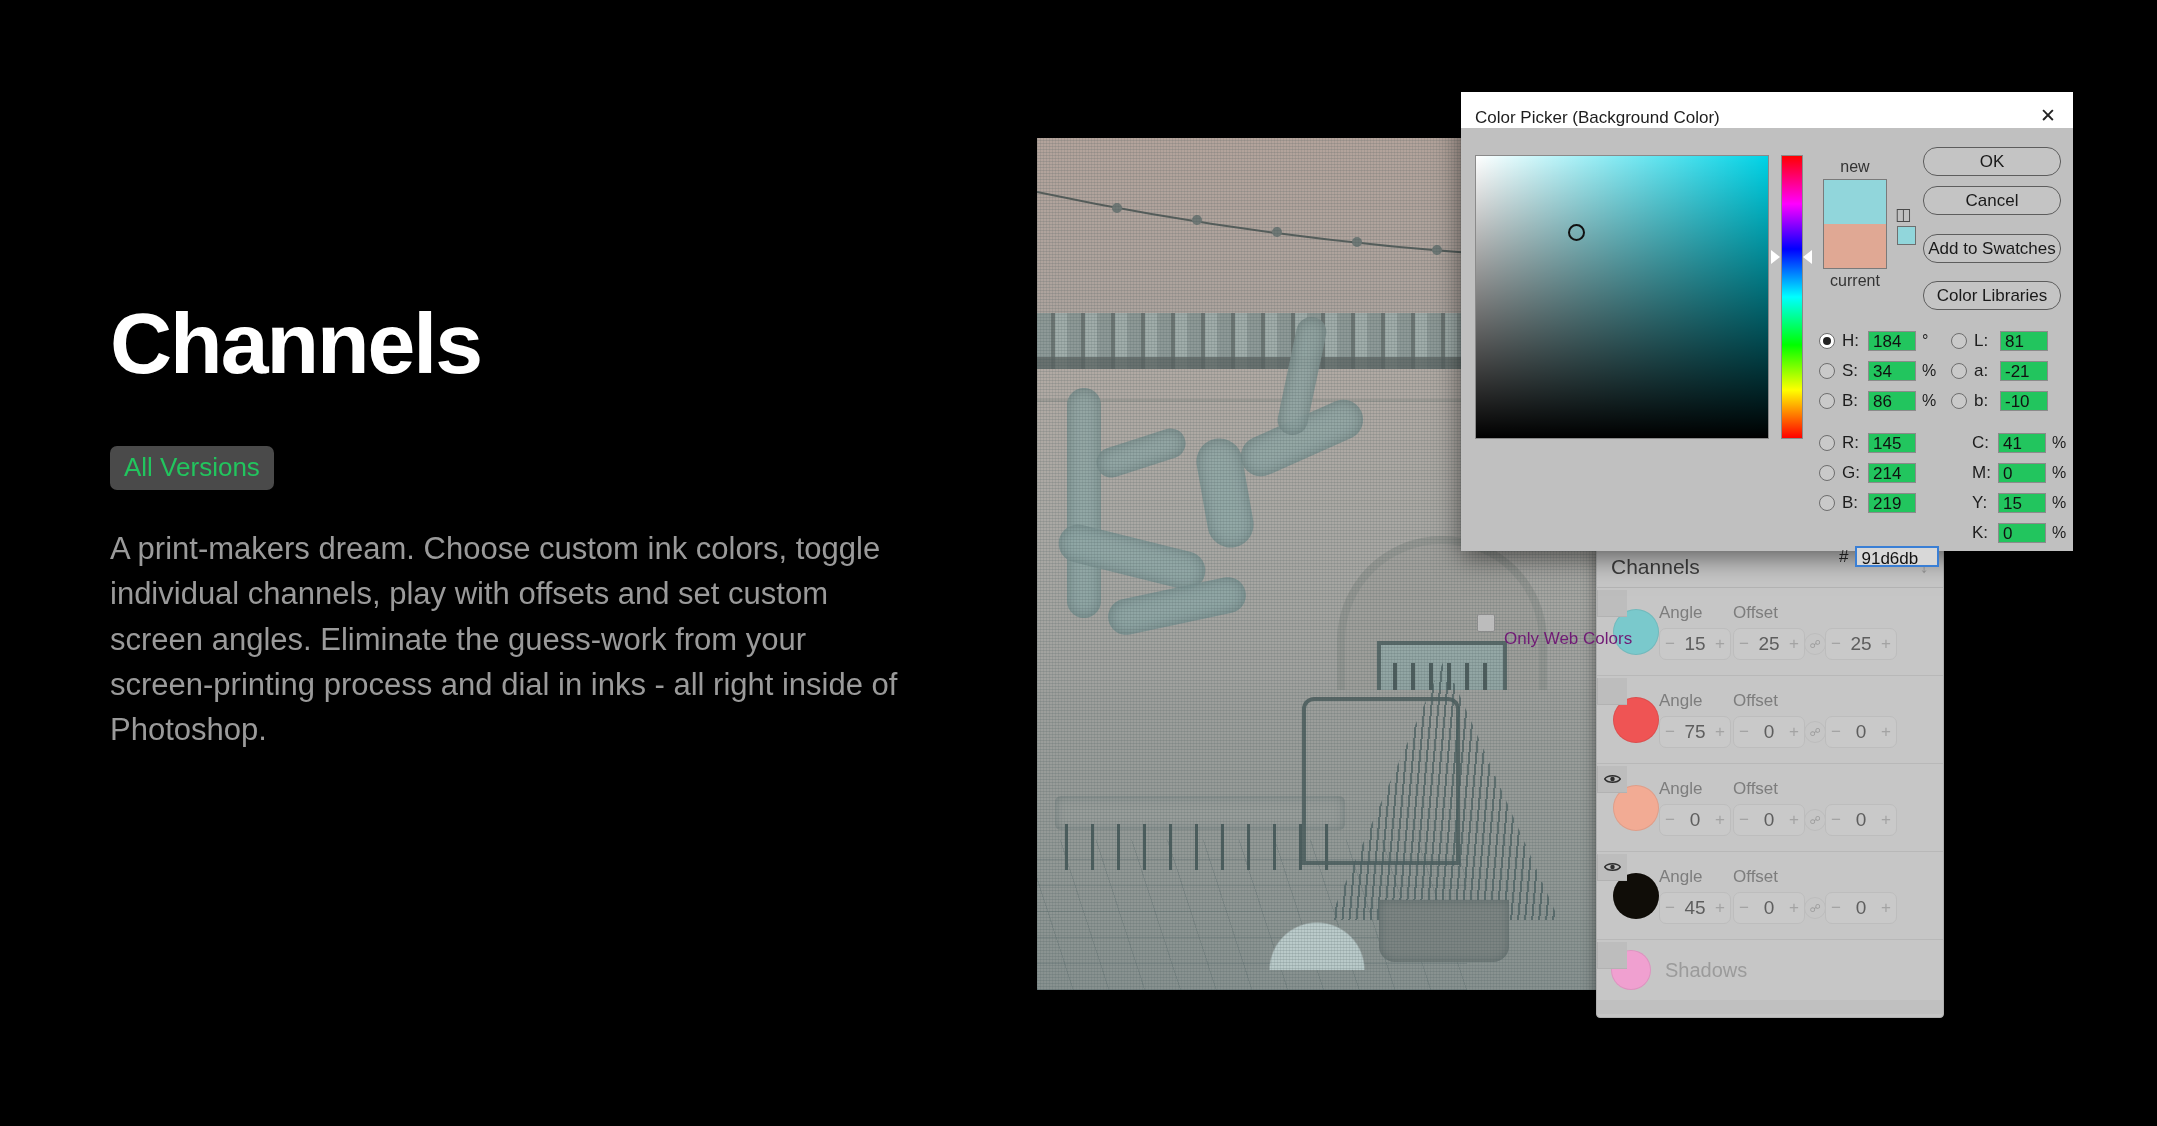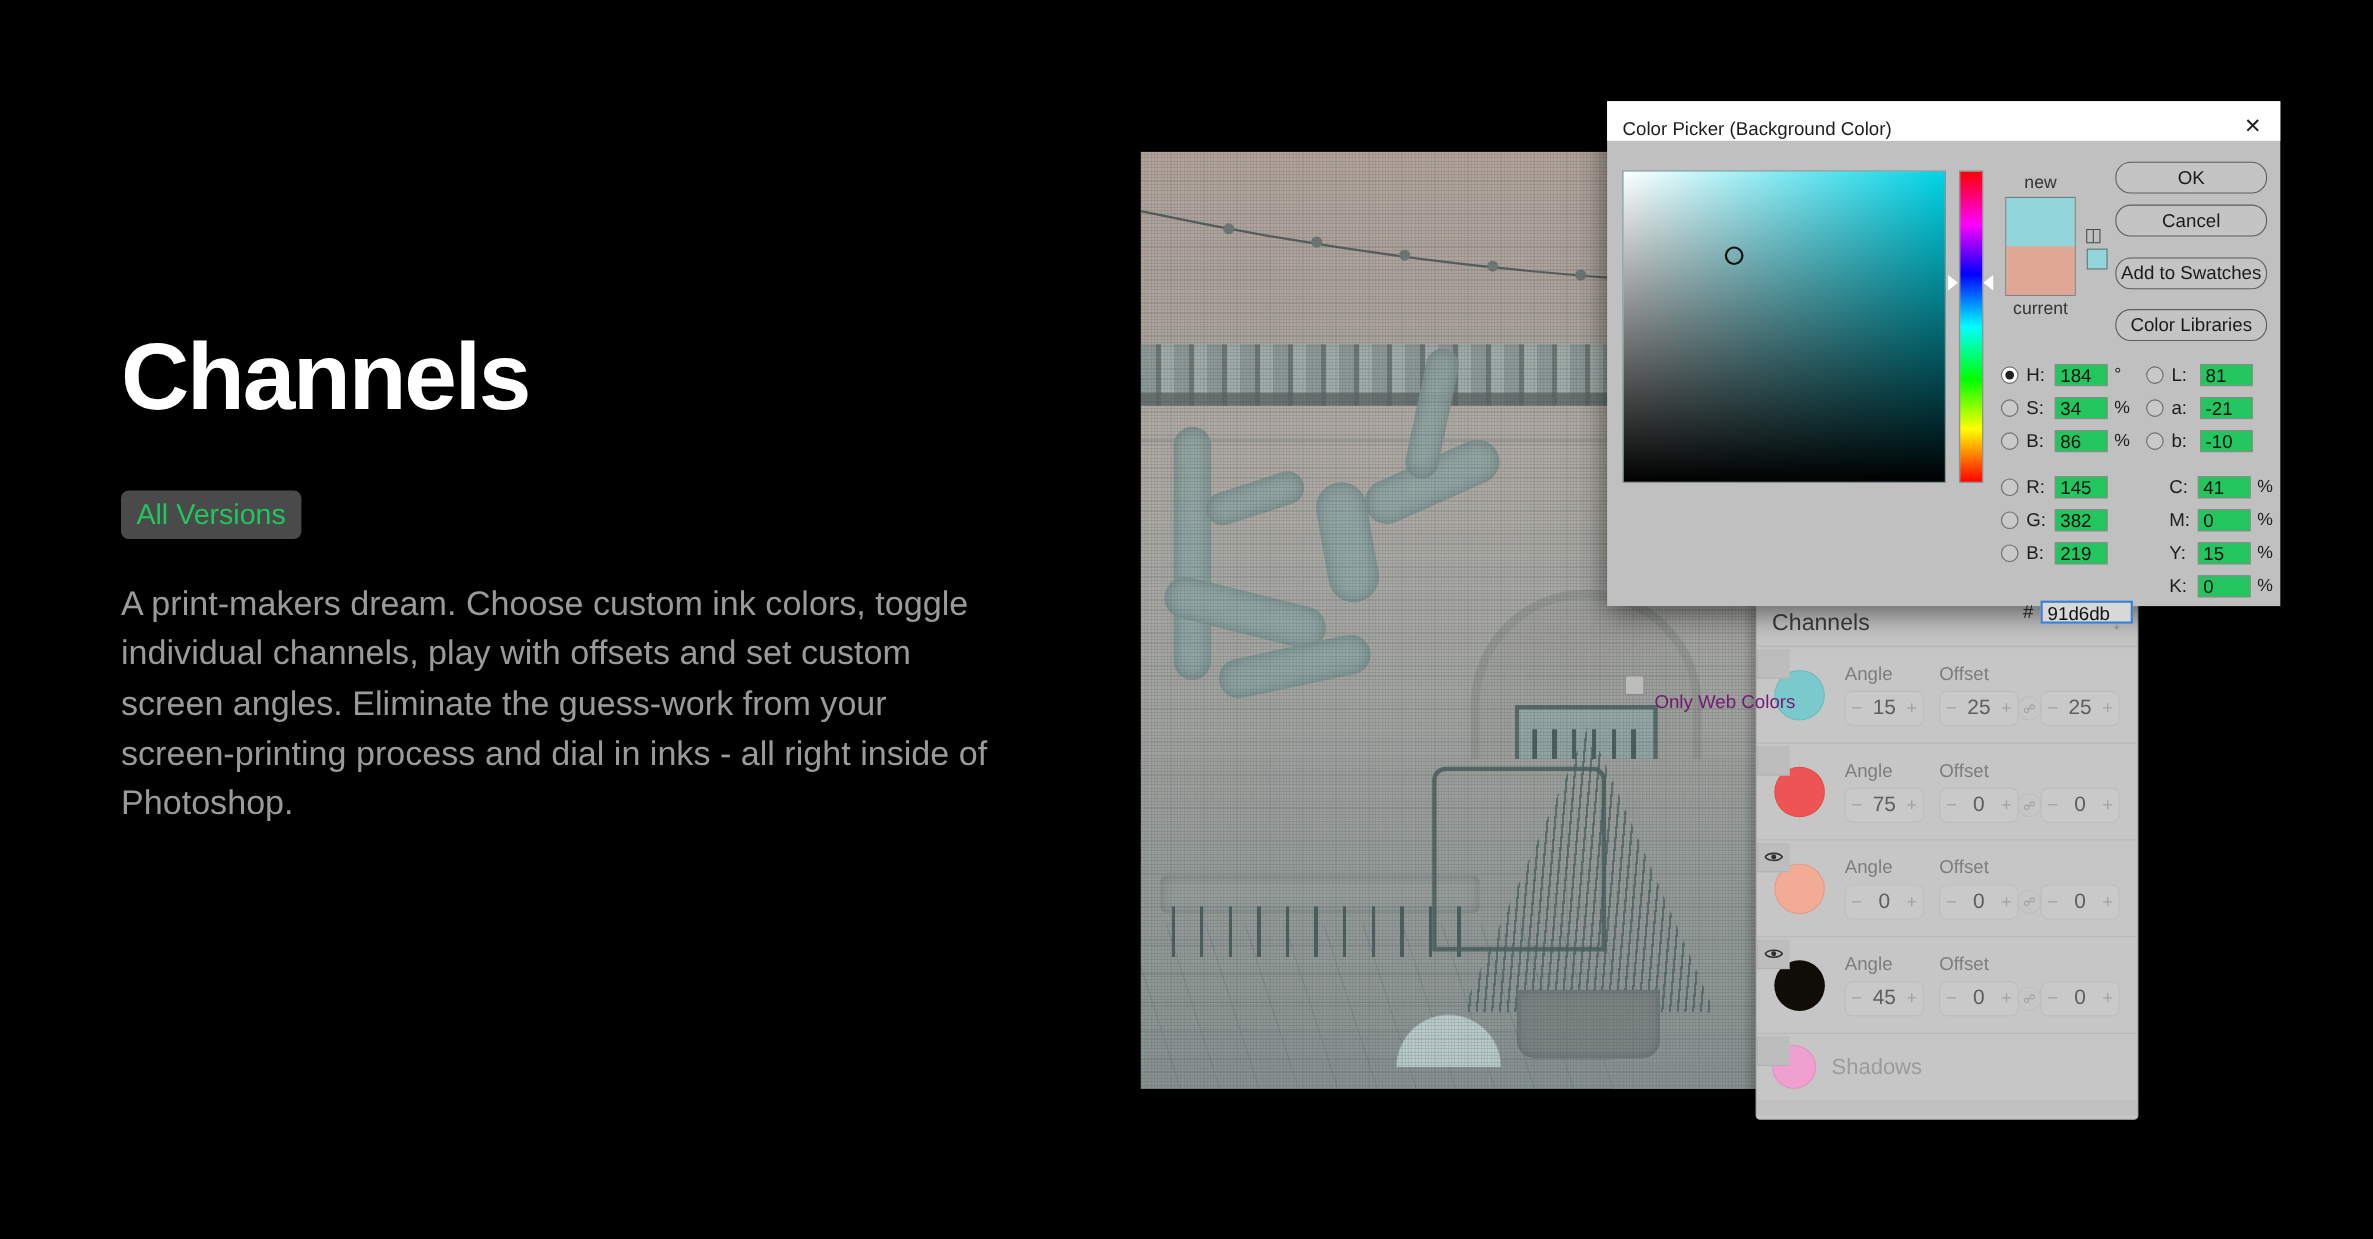--- a/index.html
+++ b/index.html
@@ -75,21 +75,21 @@
       padding:0 14px;background:#c6c6c6;border-bottom:1px solid #b3b3b3;}
   .panel-head .ttl{font-size:21px;color:#3d3d3d;}
   .panel-head .arrow{font-size:19px;color:#9a9a9a;}
   .ch-row{position:relative;height:87px;border-bottom:1px solid #b8b8b8;display:flex;align-items:center;}
   .eye-box{position:absolute;left:0;top:2px;width:29px;height:26px;background:#bdbdbd;
            border:1px solid #b2b2b2;border-right:none;border-top:none;
            display:flex;align-items:center;justify-content:center;}
   .eye-box svg{width:17px;height:12px;}
   .swatch{width:46px;height:46px;border-radius:50%;margin-left:16px;flex:none;
           box-shadow:inset 0 0 0 1px rgba(0,0,0,.08);}
-  .ctrls{display:flex;align-items:flex-start;margin-left:18px;gap:14px;}
+  .ctrls{display:flex;align-items:flex-start;gap:2px;}
   .ctl-group .lbl{font-size:17px;color:#7d7d7d;margin-bottom:5px;display:block;}
   .stepper{display:flex;align-items:center;border:1px solid #bdbdbd;border-radius:7px;
            height:30px;background:rgba(255,255,255,.06);}
   .stepper .mi,.stepper .pl{width:20px;text-align:center;color:#a3a3a3;font-size:17px;}
   .stepper .val{min-width:30px;text-align:center;font-size:19px;color:#5e5e5e;}
   .offs{display:flex;align-items:center;}
   .chain{width:20px;height:20px;border:1px solid #bdbdbd;border-radius:50%;
          display:flex;align-items:center;justify-content:center;font-size:11px;color:#9c9c9c;
          margin:0 -1px;background:#c6c6c6;position:relative;z-index:2;}
   .bottom-row{display:flex;height:60px;}
@@ -423,21 +423,21 @@
       </div>
       <div style="height:12px"></div>
       <div class="frow">
         <span class="radio"></span>
         <span class="fl">R:</span>
         <span class="fin">145</span>
       </div>
       <div class="frow">
         <span class="radio"></span>
         <span class="fl">G:</span>
-        <span class="fin">382</span>
+        <span class="fin">214</span>
       </div>
       <div class="frow">
         <span class="radio"></span>
         <span class="fl">B:</span>
         <span class="fin">219</span>
       </div>
     </div>
 
     <div class="labcol">
       <div class="rrow">

